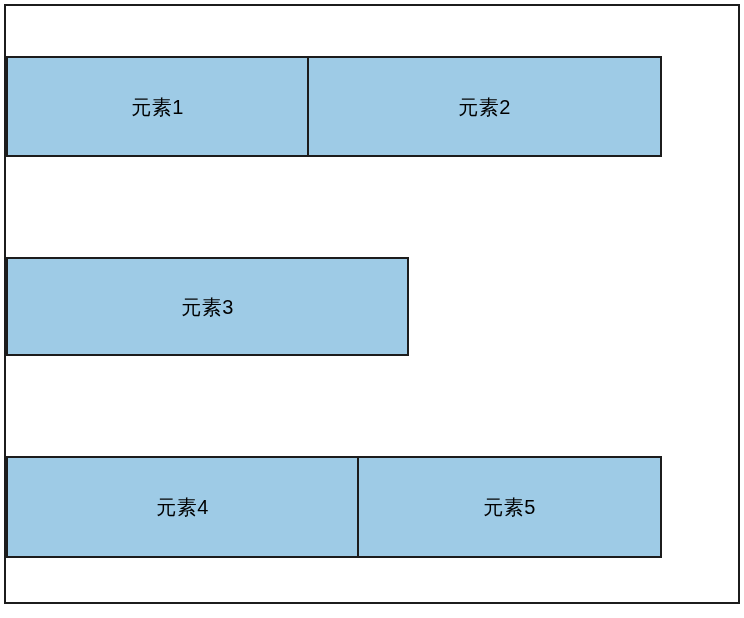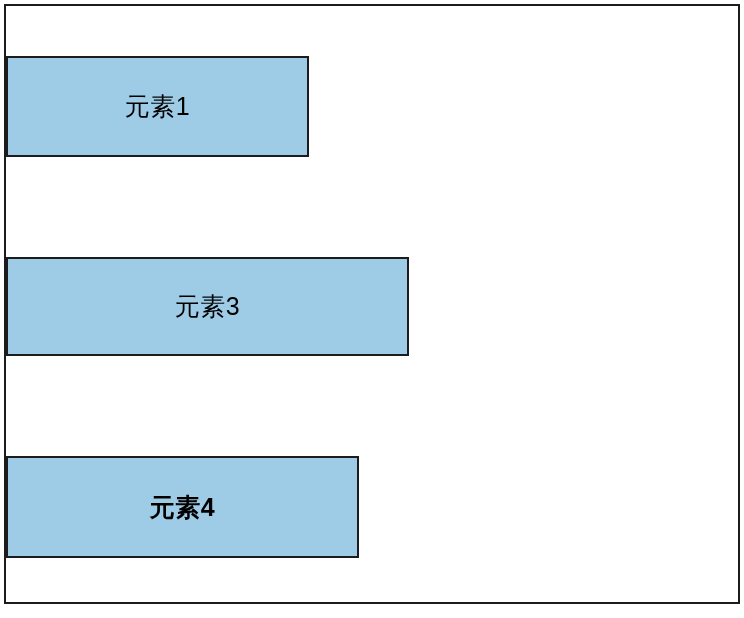--- a/index.html
+++ b/index.html
@@ -65,55 +65,57 @@
 
   
   .cell {
     box-sizing: border-box;
     background: #9ecbe6;
     border: 2px solid #1c1c1c;
     display: flex;
     align-items: center;
     justify-content: center;
     color: #000000;
-    font-size: 25px;
+    font-size: 20px;
     line-height: 1;
     letter-spacing: 0.5px;
     white-space: nowrap;
   }
 
   
   .cell + .cell {
     border-left-width: 2px;
     margin-left: -2px;
   }
 
   
   .row-1 .cell-a { width: 303px; }
   .row-1 .cell-b { width: 355px; }
 
   
   .row-2 .cell-a { width: 403px; text-align: right; }
 
   
-  .row-3 .cell-a { width: 353px; font-weight: bold; }
+  .row-3 .cell-a { width: 353px; }
   .row-3 .cell-b { width: 305px; }
 </style>
 </head>
 <body>
 
 <div id="stage">
 
   <div class="outer-container"></div>
 
   <div class="row row-1">
     <div class="cell cell-a">元素1</div>
+    <div class="cell cell-b">元素2</div>
   </div>
 
   <div class="row row-2">
     <div class="cell cell-a">元素3</div>
   </div>
 
   <div class="row row-3">
     <div class="cell cell-a">元素4</div>
+    <div class="cell cell-b">元素5</div>
   </div>
 
 </div>
 
 </body></html>

